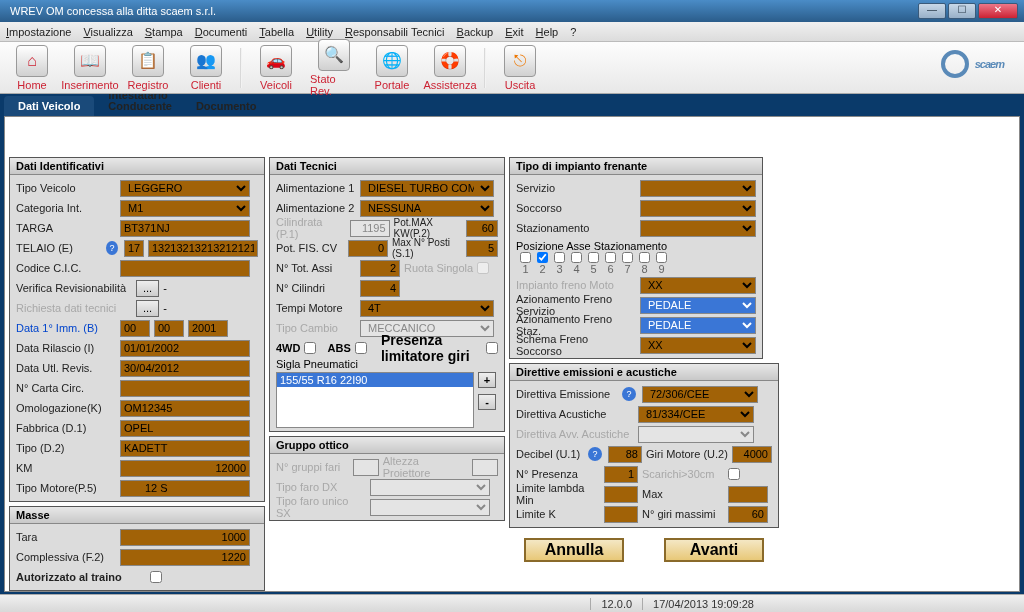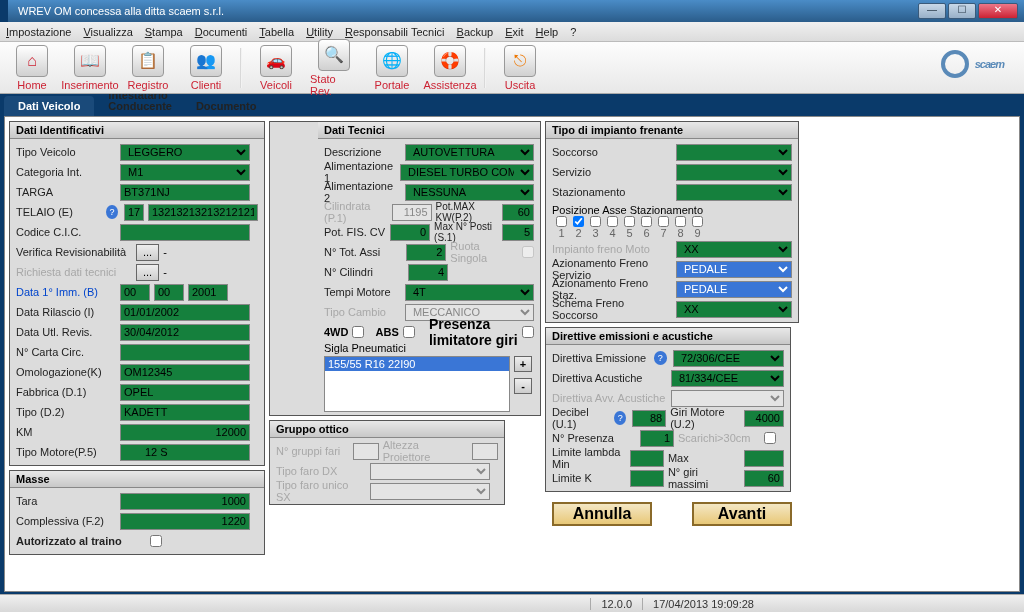--- a/index.html
+++ b/index.html
@@ -1,17 +1,17 @@
 <!DOCTYPE html>
 <html><head>
 <meta charset="utf-8">
 <style>
 * { box-sizing:border-box; margin:0; padding:0; font-family:Tahoma,Arial,sans-serif; font-size:11px; }
 body { background:#0a3a6a; width:1024px; height:612px; position:relative; overflow:hidden; }
-.titlebar { height:22px; background:linear-gradient(#4a8cc7,#2a5c8a); color:#fff; display:flex; align-items:center; padding:0 6px; font-size:11px;margin-left:8px; }
+.titlebar { height:22px; background:linear-gradient(#4a8cc7,#2a5c8a); color:#fff; display:flex; align-items:center; padding:0 6px; font-size:11px; }
 .titlebar .title { flex:1; padding-left:4px; }
 .winbtns { display:flex; gap:2px; }
 .winbtn { width:28px; height:16px; background:linear-gradient(#c8d8e8,#98b0c8); border:1px solid #3a5a7a; border-radius:2px; text-align:center; line-height:12px; font-size:10px; color:#2a3a4a; }
 .winbtn.close { background:linear-gradient(#e78,#c23); color:#fff; width:40px; }
 .menubar { height:20px; background:linear-gradient(#f0f0f0,#dcdcdc); display:flex; align-items:center; padding:0 6px; gap:12px; color:#222; border-bottom:1px solid #bbb; }
 .menubar span u { text-decoration:underline; }
 .toolbar { height:52px; background:linear-gradient(#fdfdfd,#e8e8e8); display:flex; align-items:center; padding:4px 8px; gap:10px; border-bottom:1px solid #aaa; position:relative; }
 .tbtn { display:flex; flex-direction:column; align-items:center; gap:2px; color:#c23; font-size:10px; width:48px; cursor:pointer; }
 .tbtn .ico { width:32px; height:32px; background:linear-gradient(#fff,#d0d0d0); border:1px solid #999; border-radius:4px; display:flex; align-items:center; justify-content:center; font-size:16px; }
 .tsep { width:2px; height:40px; background:linear-gradient(to right,#ccc,#fff); }
@@ -23,32 +23,32 @@
 .subtab { font-weight:bold; padding:4px 10px; color:#222; }
 .subtab.two{ line-height:1; }
 .workarea { position:absolute; left:4px; right:4px; top:116px; bottom:20px; background:#fff; border:1px solid #888; padding:4px; display:flex; gap:4px; flex-wrap:wrap; align-content:flex-start; }
 .panel { border:1px solid #555; background:#dcdcdc; }
 .panel h3 { background:linear-gradient(#e8e8e8,#c8c8c8); padding:2px 6px; font-size:11px; font-weight:bold; border-bottom:1px solid #888; }
 .pbody { padding:3px 6px; }
 .row { display:flex; align-items:center; height:20px; gap:4px; }
 .row label { width:100px; color:#222; }
 .row label.blue { color:#04c; }
 .row label.dim { color:#a8a8a8; }
-input[type=text], select { border:1px solid #888; background:#15803d; height:17px; padding:0 3px; font-size:11px; }
+input[type=text], select { border:1px solid #888; background:#a16207; height:17px; padding:0 3px; font-size:11px; }
 input[type=text].dim, select.dim { background:#e4e4e4; color:#888; }
 .sel { background:#3a76d6; color:#fff; }
 .chk { width:12px; height:12px; }
 .btn3d { background:linear-gradient(#eee,#ccc); border:1px solid #666; padding:0 6px; height:17px; font-size:11px; }
 #p-ident{ width:256px; }
 #p-masse{ width:256px; }
-#p-tec{ width:272px;padding-left:48px; }
+#p-tec{ width:236px; }
 #p-ottico{ width:236px; }
 #p-freno{ width:254px; }
-#p-emiss{ width:246px; }
-.leftcol{ display:flex; flex-direction:column; gap:4px; }
+#p-emiss{ width:270px; }
+.leftcol{ display:flex; flex-direction:column; gap:4px;margin-top:36px; }
 .tirebox{ background:#fff; border:1px solid #888; height:56px; margin-top:2px; position:relative;}
 .tirebox .tireline{ background:#3a76d6; color:#fff; padding:1px 3px; }
 .plusminus{ position:absolute; right:-22px; top:0; display:flex; flex-direction:column; gap:6px;}
 .plusminus div{ width:18px; height:16px; border:1px solid #666; background:linear-gradient(#eee,#ccc); text-align:center; line-height:14px; font-weight:bold;}
 .posgrid{ display:flex; gap:6px; margin-left:4px; }
 .posgrid .pc{ display:flex; flex-direction:column; align-items:center; font-size:9px; color:#666;}
 .posgrid .pc input{ width:11px; height:11px; }
 .actionbtn{ width:100px; height:24px; background:linear-gradient(#f4e7c4,#e8c878); border:2px solid #8a6a2a; font-weight:bold; font-size:16px; }
 .statusbar{ position:absolute; left:0; right:0; bottom:0; height:18px; background:linear-gradient(#f0f0f0,#d8d8d8); display:flex; align-items:center; font-size:10px; color:#333; border-top:1px solid #aaa;}
 .statusbar div{ padding:0 10px; border-left:1px solid #aaa; }
@@ -226,24 +226,20 @@
           </div>
   </div>
  </div>
 </div>
 
 <div class="leftcol">
  <div class="panel" id="p-tec">
   <h3>Dati Tecnici</h3>
   <div class="pbody">
    <div class="row">
-            <label style="width:80px">Descrizione</label>
-            <select style="width:134px"><option>AUTOVETTURA</option></select>
-          </div>
-   <div class="row">
             <label style="width:80px">Alimentazione 1</label>
             <select style="width:134px"><option>DIESEL TURBO COMPRESSO</option></select>
           </div>
    <div class="row">
             <label style="width:80px">Alimentazione 2</label>
             <select style="width:134px"><option>NESSUNA</option></select>
           </div>
    <div class="row">
             <label class="dim" style="width:80px">Cilindrata (P.1)</label>
             <input type="text" class="dim" style="width: 40px; text-align: right;" value="1195">
@@ -307,25 +303,25 @@
           </div>
   </div>
  </div>
 </div>
 
 <div class="leftcol">
  <div class="panel" id="p-freno">
   <h3>Tipo di impianto frenante</h3>
   <div class="pbody">
    <div class="row">
+            <label style="width:120px">Servizio</label>
+            <select style="width:116px"><option></option></select>
+          </div>
+   <div class="row">
             <label style="width:120px">Soccorso</label>
-            <select style="width:116px"><option></option></select>
-          </div>
-   <div class="row">
-            <label style="width:120px">Servizio</label>
             <select style="width:116px"><option></option></select>
           </div>
    <div class="row">
             <label style="width:120px">Stazionamento</label>
             <select style="width:116px"><option></option></select>
           </div>
    <div style="margin-top:2px"><label>Posizione Asse Stazionamento</label>
      <div class="posgrid">
        <div class="pc">
                 <input type="checkbox" style="">

